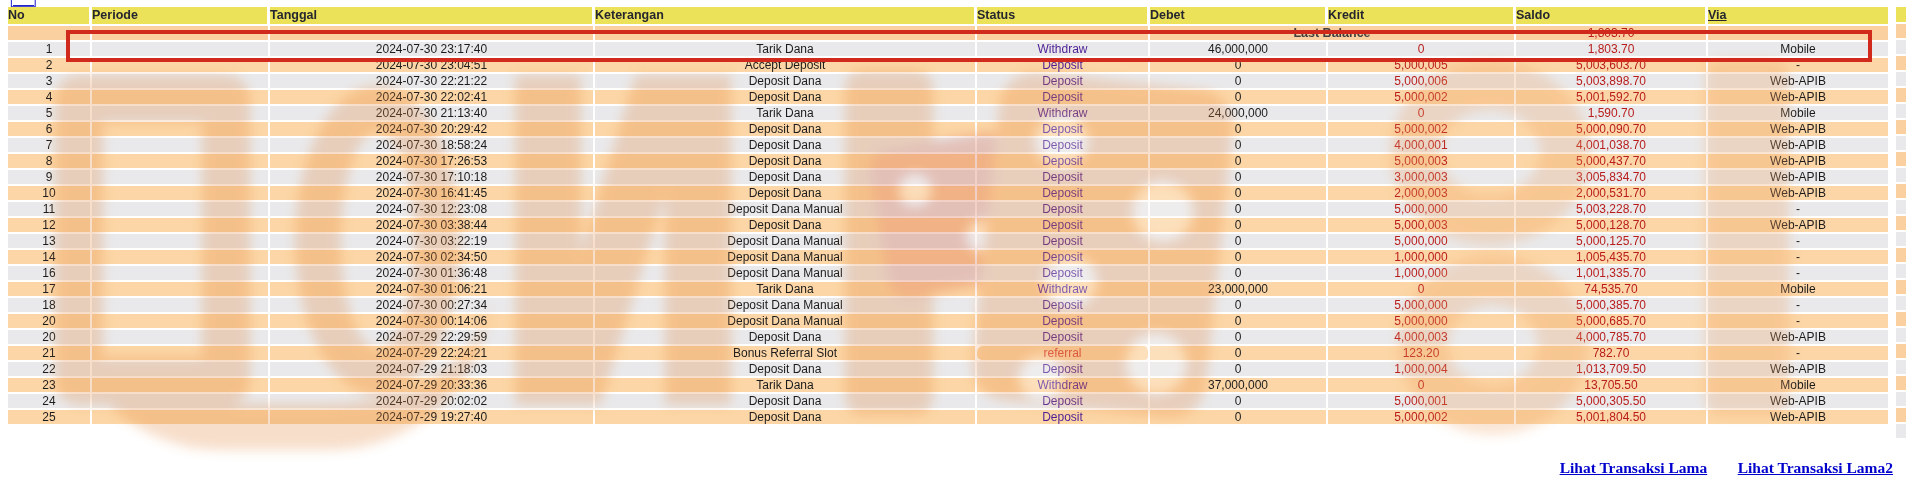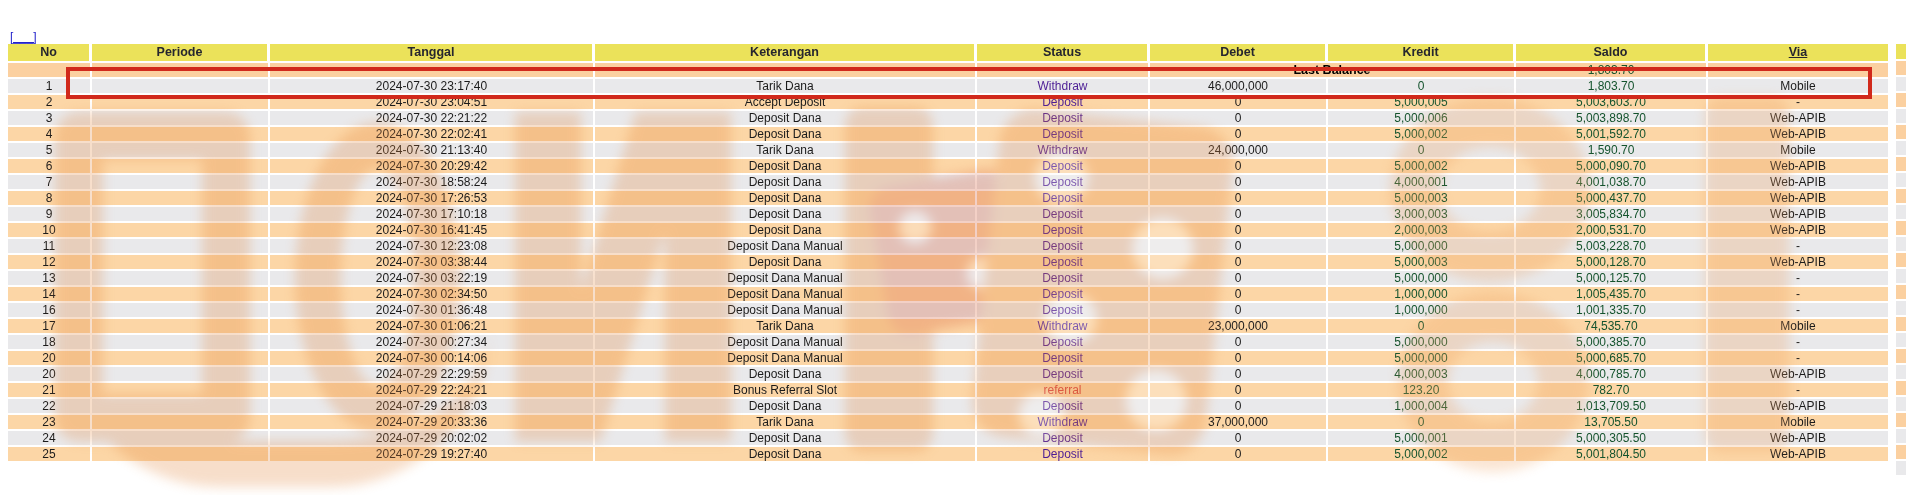--- a/index.html
+++ b/index.html
@@ -2,63 +2,63 @@
 <html><head>
 <meta charset="utf-8">
 <style>
   * { box-sizing: border-box; margin: 0; padding: 0; }
   html, body {
     width: 1906px; height: 495px;
     overflow: hidden;
     background: #ffffff;
     font-family: "Liberation Sans", "DejaVu Sans", sans-serif;
   }
-  .stage { position: relative; width: 1906px; height: 379px; margin-top: 37px; }
+  .stage { position: relative; width: 1906px; height: 379px; }
 
   
   table.tx-table {
     position: absolute; left: 8px; top: 7px;
     width: 1880px;
     border-collapse: separate; border-spacing: 0;
     table-layout: fixed;
     z-index: 1;
   }
   th {
     background: #ebe25a;
     color: #26262e;
     font-size: 12.5px; font-weight: bold;
     height: 15px;
     padding: 1px 0 2px 0;
     border-right: 3px solid #ffffff;
     border-bottom: 2px solid #ffffff;
-    text-align: center;
+    text-align: left;
     white-space: nowrap; overflow: hidden;
   }
   th:last-child { border-right: none; text-decoration: underline; }
   td {
     font-size: 12px;
     color: #1b1b1b;
     height: 14px;
     padding: 0;
     text-align: center;
     border-right: 2px solid #ffffff;
     border-bottom: 2px solid #ffffff;
     white-space: nowrap; overflow: hidden;
   }
   td:last-child { border-right: none; }
   
   tbody tr:nth-child(even) td { background: #e9e9eb; }
   tbody tr:nth-child(odd)  td { background: #fcd6a6; }
   tr.lb-row td { background: #fbd0a0 !important; }
 
-  .lb-label { font-weight: bold; color: #000000; font-size: 12.5px; }
-  .num-blue, td.kredit, td.saldo { color: #14532d; }
+  .lb-label { font-weight: bold; color: #404040; font-size: 12.5px; }
+  .num-blue, td.kredit, td.saldo { color: #b91c1c; }
   td.status { color: #4c1d95; }
   td.status.status-withdraw { color: #4c1d95; }
-  td.status.status-referral { color: #d8453f; }
+  td.status.status-referral { color: #d8453f; border-radius: 6px; }
   td.tanggal, td.keterangan, td.via, td.debet, td.no { color: #1b1b1b; }
 
   
   .edge-sliver { position: absolute; right: 0; top: 7px; width: 10px; z-index: 1; }
   .edge-head { width: 10px; height: 15px; background: #ebe25a; margin-bottom: 2px; }
   .edge-rows {
     width: 10px; height: 416px;
     background: repeating-linear-gradient(
       to bottom,
       #fbd0a0 0 14px, #ffffff 14px 16px,

